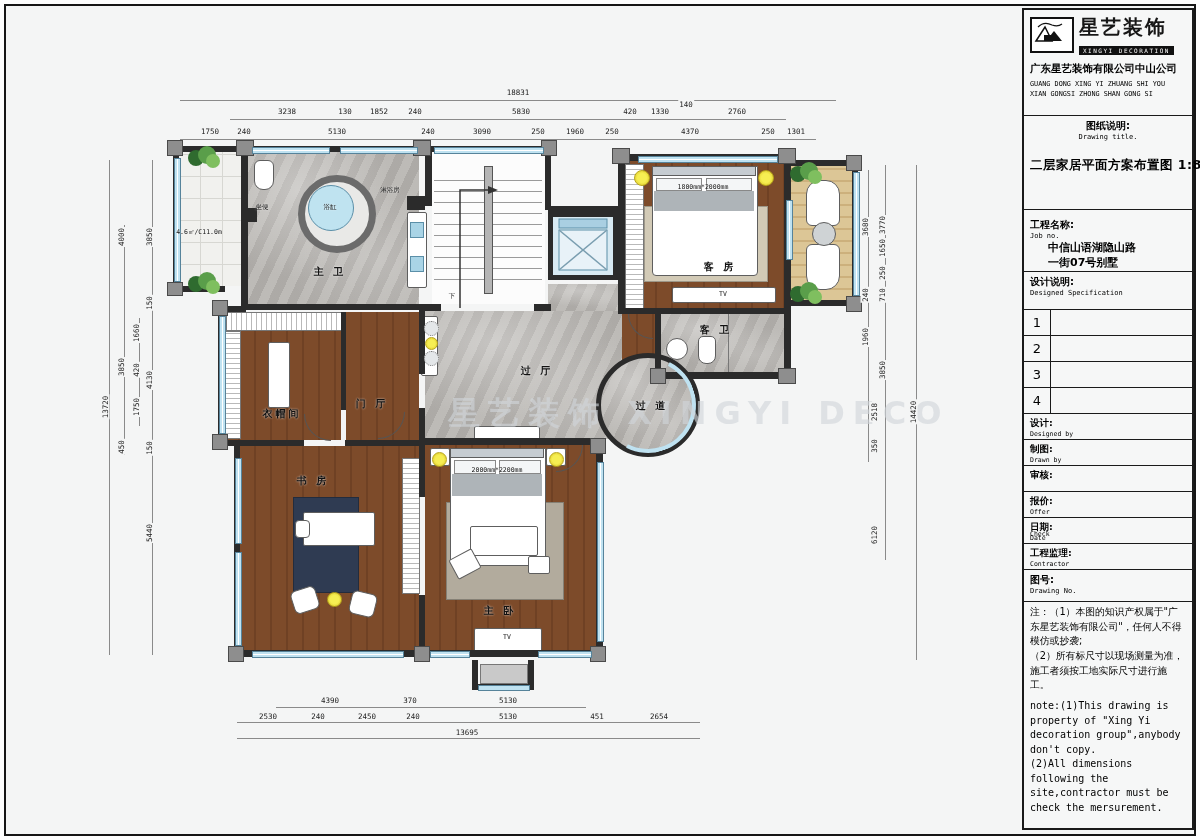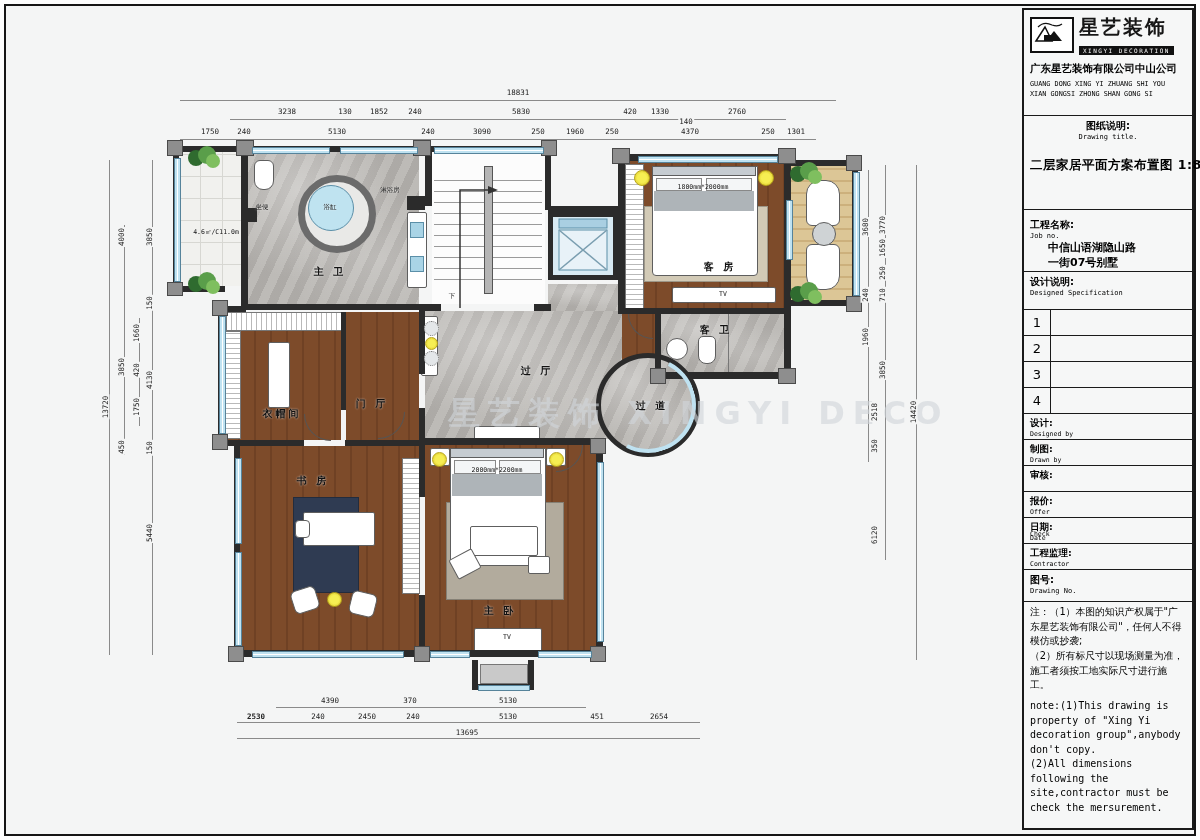--- a/index.html
+++ b/index.html
@@ -300,34 +300,34 @@
       <span class="rlab" style="left: 537px; top: 371px;">过 厅</span>
       <span class="rlab" style="left: 652px; top: 406px;">过 道</span>
       <span class="rlab" style="left: 313px; top: 481px;">书 房</span>
       <span class="rlab" style="left: 500px; top: 611px;">主 卧</span>
       <span class="rlab" style="left: 720px; top: 267px;">客 房</span>
       <span class="rlab" style="left: 716px; top: 330px;">客 卫</span>
       <span class="slab" style="left: 452px; top: 296px;">下</span>
       <span class="slab" style="left: 330px; top: 207px;">浴缸</span>
       <span class="slab" style="left: 262px; top: 207px;">坐便</span>
       <span class="slab" style="left: 390px; top: 190px;">淋浴房</span>
-      <span class="slab" style="left: 216px; top: 232px;">4.6㎡/C11.0m</span>
+      <span class="slab" style="left: 199px; top: 232px;">4.6㎡/C11.0m</span>
       <span class="slab" style="left: 703px; top: 187px;">1800mm*2000mm</span>
       <span class="slab" style="left: 723px; top: 294px;">TV</span>
       <span class="slab" style="left: 497px; top: 470px;">2000mm*2200mm</span>
       <span class="slab" style="left: 507px; top: 637px;">TV</span>
       <span class="dlab" style="left: 518px; top: 92px;">18831</span>
       <span class="dlab" style="left: 287px; top: 111px;">3238</span>
       <span class="dlab" style="left: 345px; top: 111px;">130</span>
       <span class="dlab" style="left: 379px; top: 111px;">1852</span>
       <span class="dlab" style="left: 415px; top: 111px;">240</span>
       <span class="dlab" style="left: 521px; top: 111px;">5830</span>
       <span class="dlab" style="left: 630px; top: 111px;">420</span>
       <span class="dlab" style="left: 660px; top: 111px;">1330</span>
-      <span class="dlab" style="left: 686px; top: 121px;">140</span>
+      <span class="dlab" style="left: 686px; top: 104px;">140</span>
       <span class="dlab" style="left: 737px; top: 111px;">2760</span>
       <span class="dlab" style="left: 210px; top: 131px;">1750</span>
       <span class="dlab" style="left: 244px; top: 131px;">240</span>
       <span class="dlab" style="left: 337px; top: 131px;">5130</span>
       <span class="dlab" style="left: 428px; top: 131px;">240</span>
       <span class="dlab" style="left: 482px; top: 131px;">3090</span>
       <span class="dlab" style="left: 538px; top: 131px;">250</span>
       <span class="dlab" style="left: 575px; top: 131px;">1960</span>
       <span class="dlab" style="left: 612px; top: 131px;">250</span>
       <span class="dlab" style="left: 690px; top: 131px;">4370</span>
@@ -353,21 +353,21 @@
       <span class="dlab rot" style="left: 874px; top: 535px;">6120</span>
       <span class="dlab rot" style="left: 882px; top: 225px;">3770</span>
       <span class="dlab rot" style="left: 882px; top: 248px;">1650</span>
       <span class="dlab rot" style="left: 882px; top: 273px;">250</span>
       <span class="dlab rot" style="left: 882px; top: 295px;">710</span>
       <span class="dlab rot" style="left: 882px; top: 370px;">3850</span>
       <span class="dlab rot" style="left: 913px; top: 412px;">14420</span>
       <span class="dlab" style="left: 330px; top: 700px;">4390</span>
       <span class="dlab" style="left: 410px; top: 700px;">370</span>
       <span class="dlab" style="left: 508px; top: 700px;">5130</span>
-      <span class="dlab" style="left: 256px; top: 716px; font-weight: bold;">2530</span>
+      <span class="dlab" style="left: 268px; top: 716px;">2530</span>
       <span class="dlab" style="left: 318px; top: 716px;">240</span>
       <span class="dlab" style="left: 367px; top: 716px;">2450</span>
       <span class="dlab" style="left: 413px; top: 716px;">240</span>
       <span class="dlab" style="left: 508px; top: 716px;">5130</span>
       <span class="dlab" style="left: 597px; top: 716px;">451</span>
       <span class="dlab" style="left: 659px; top: 716px;">2654</span>
       <span class="dlab" style="left: 467px; top: 732px;">13695</span>
     </div>
 
 <div id="tb">

